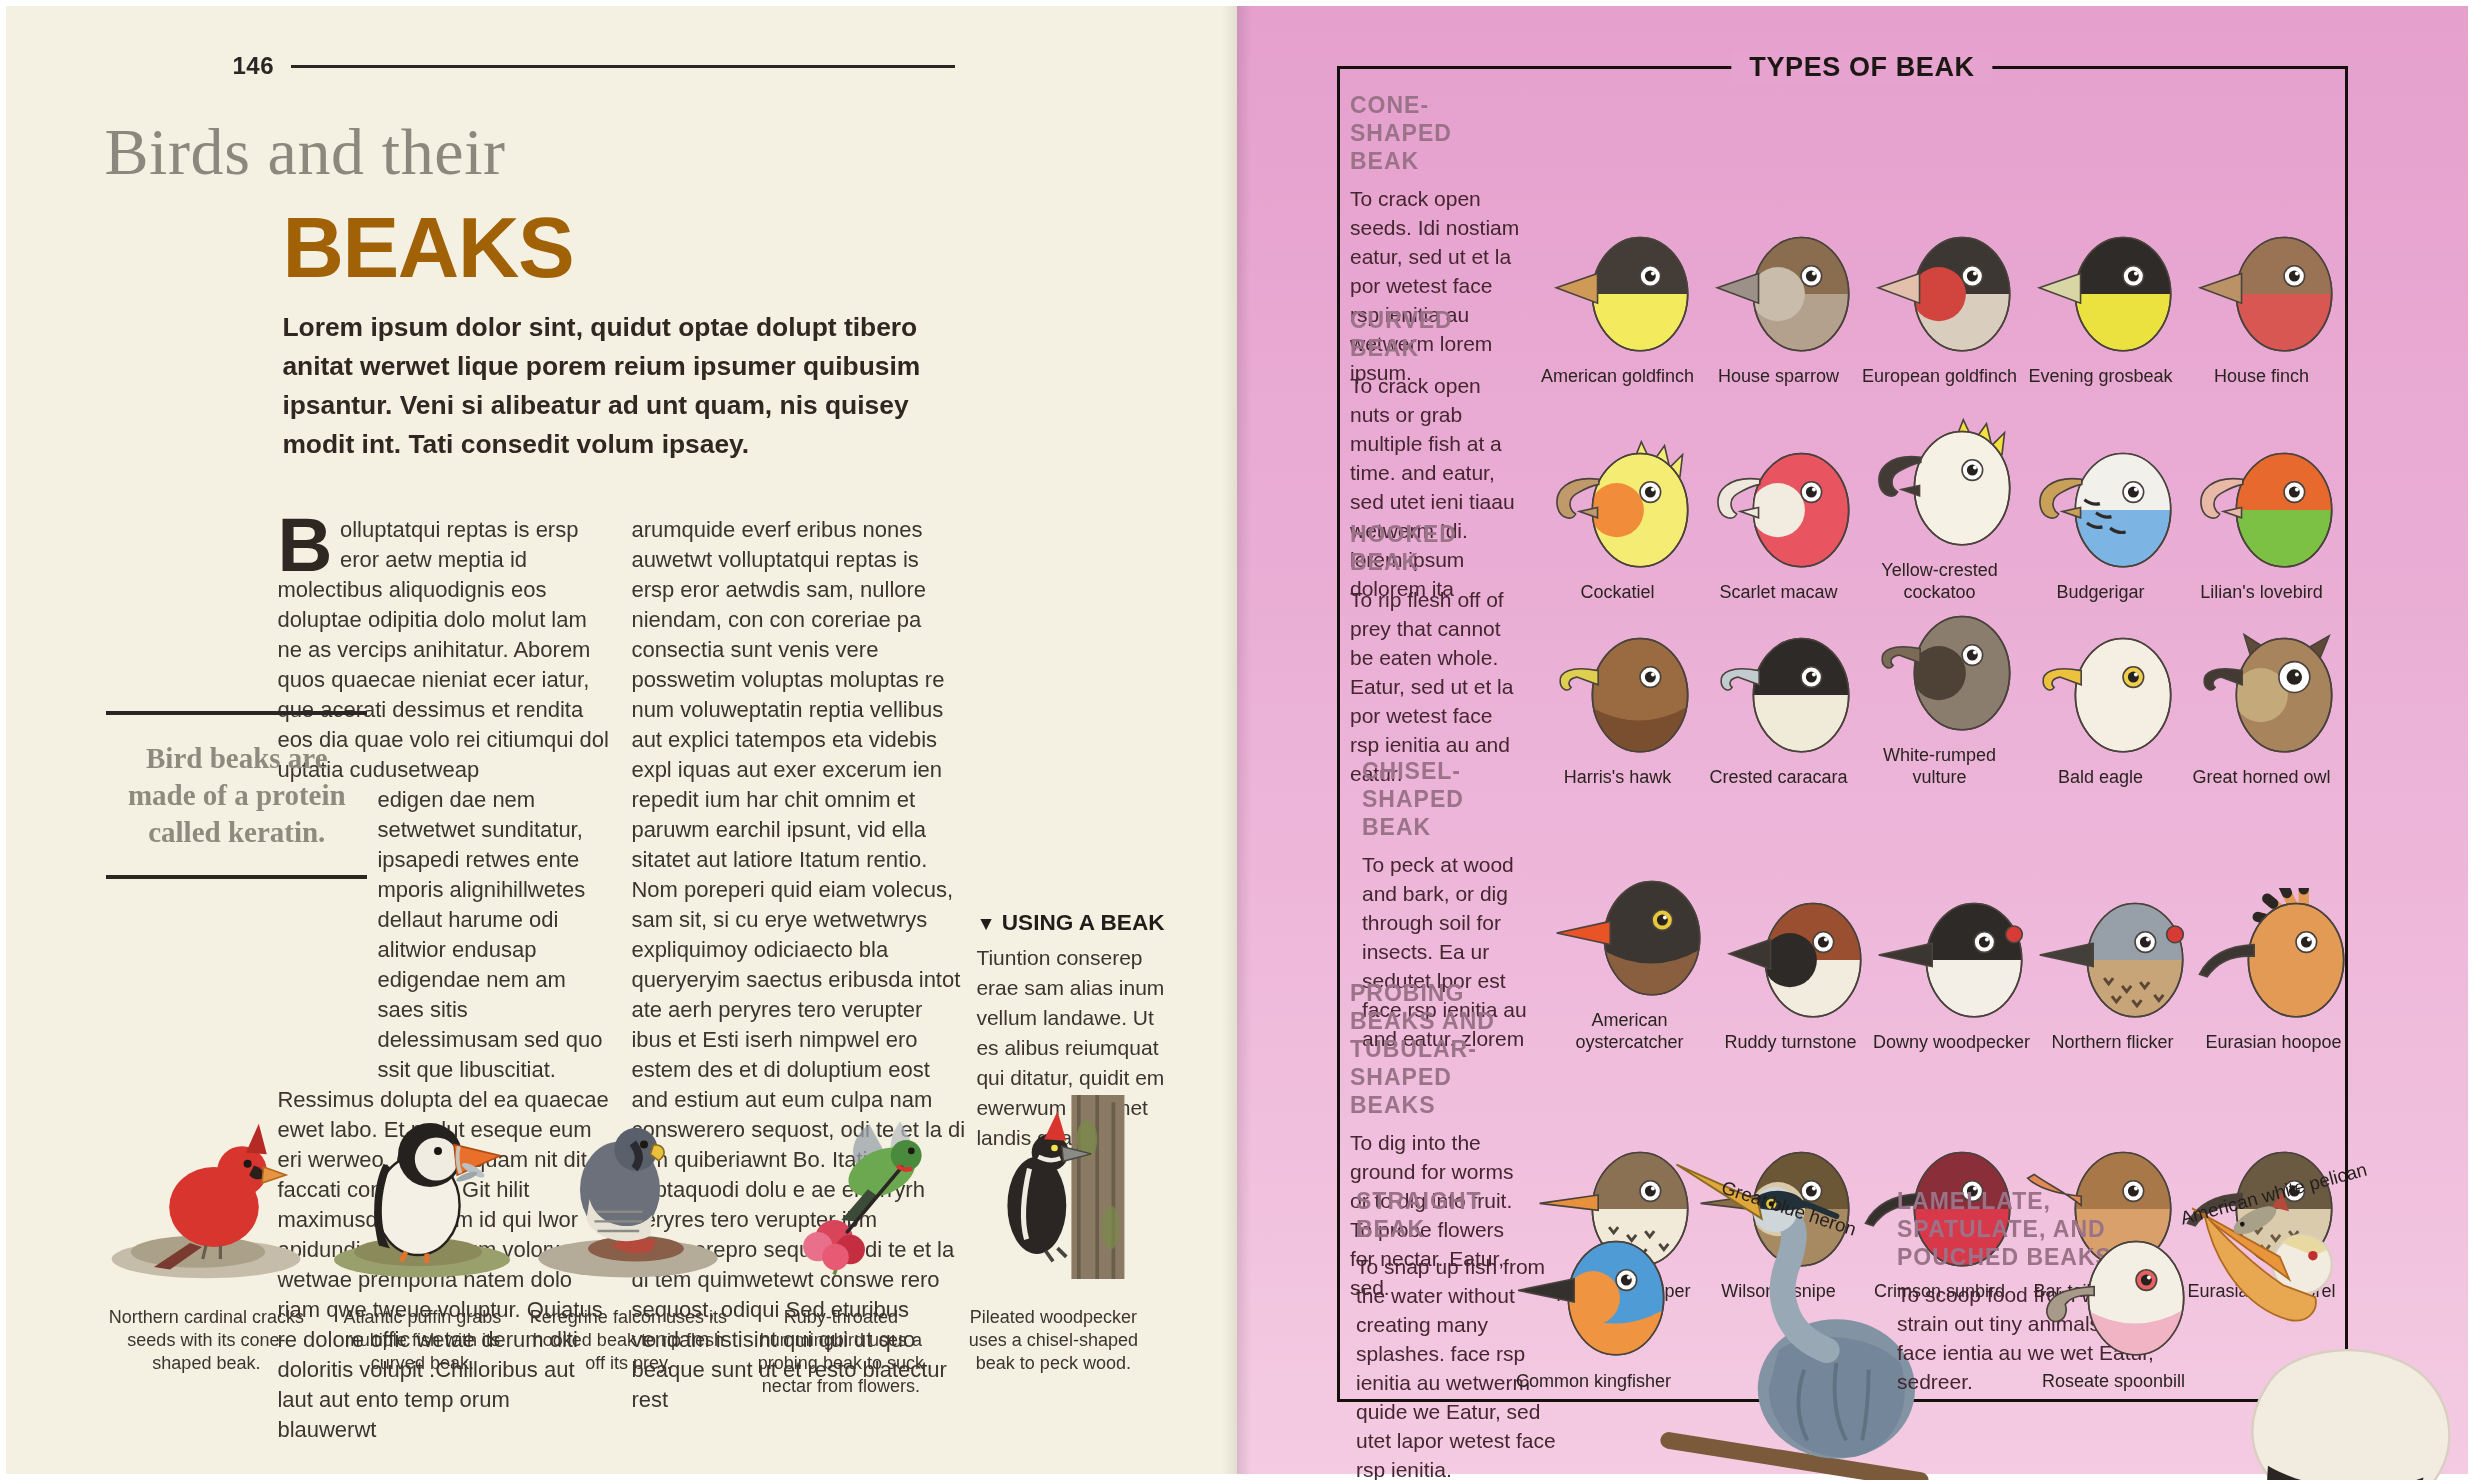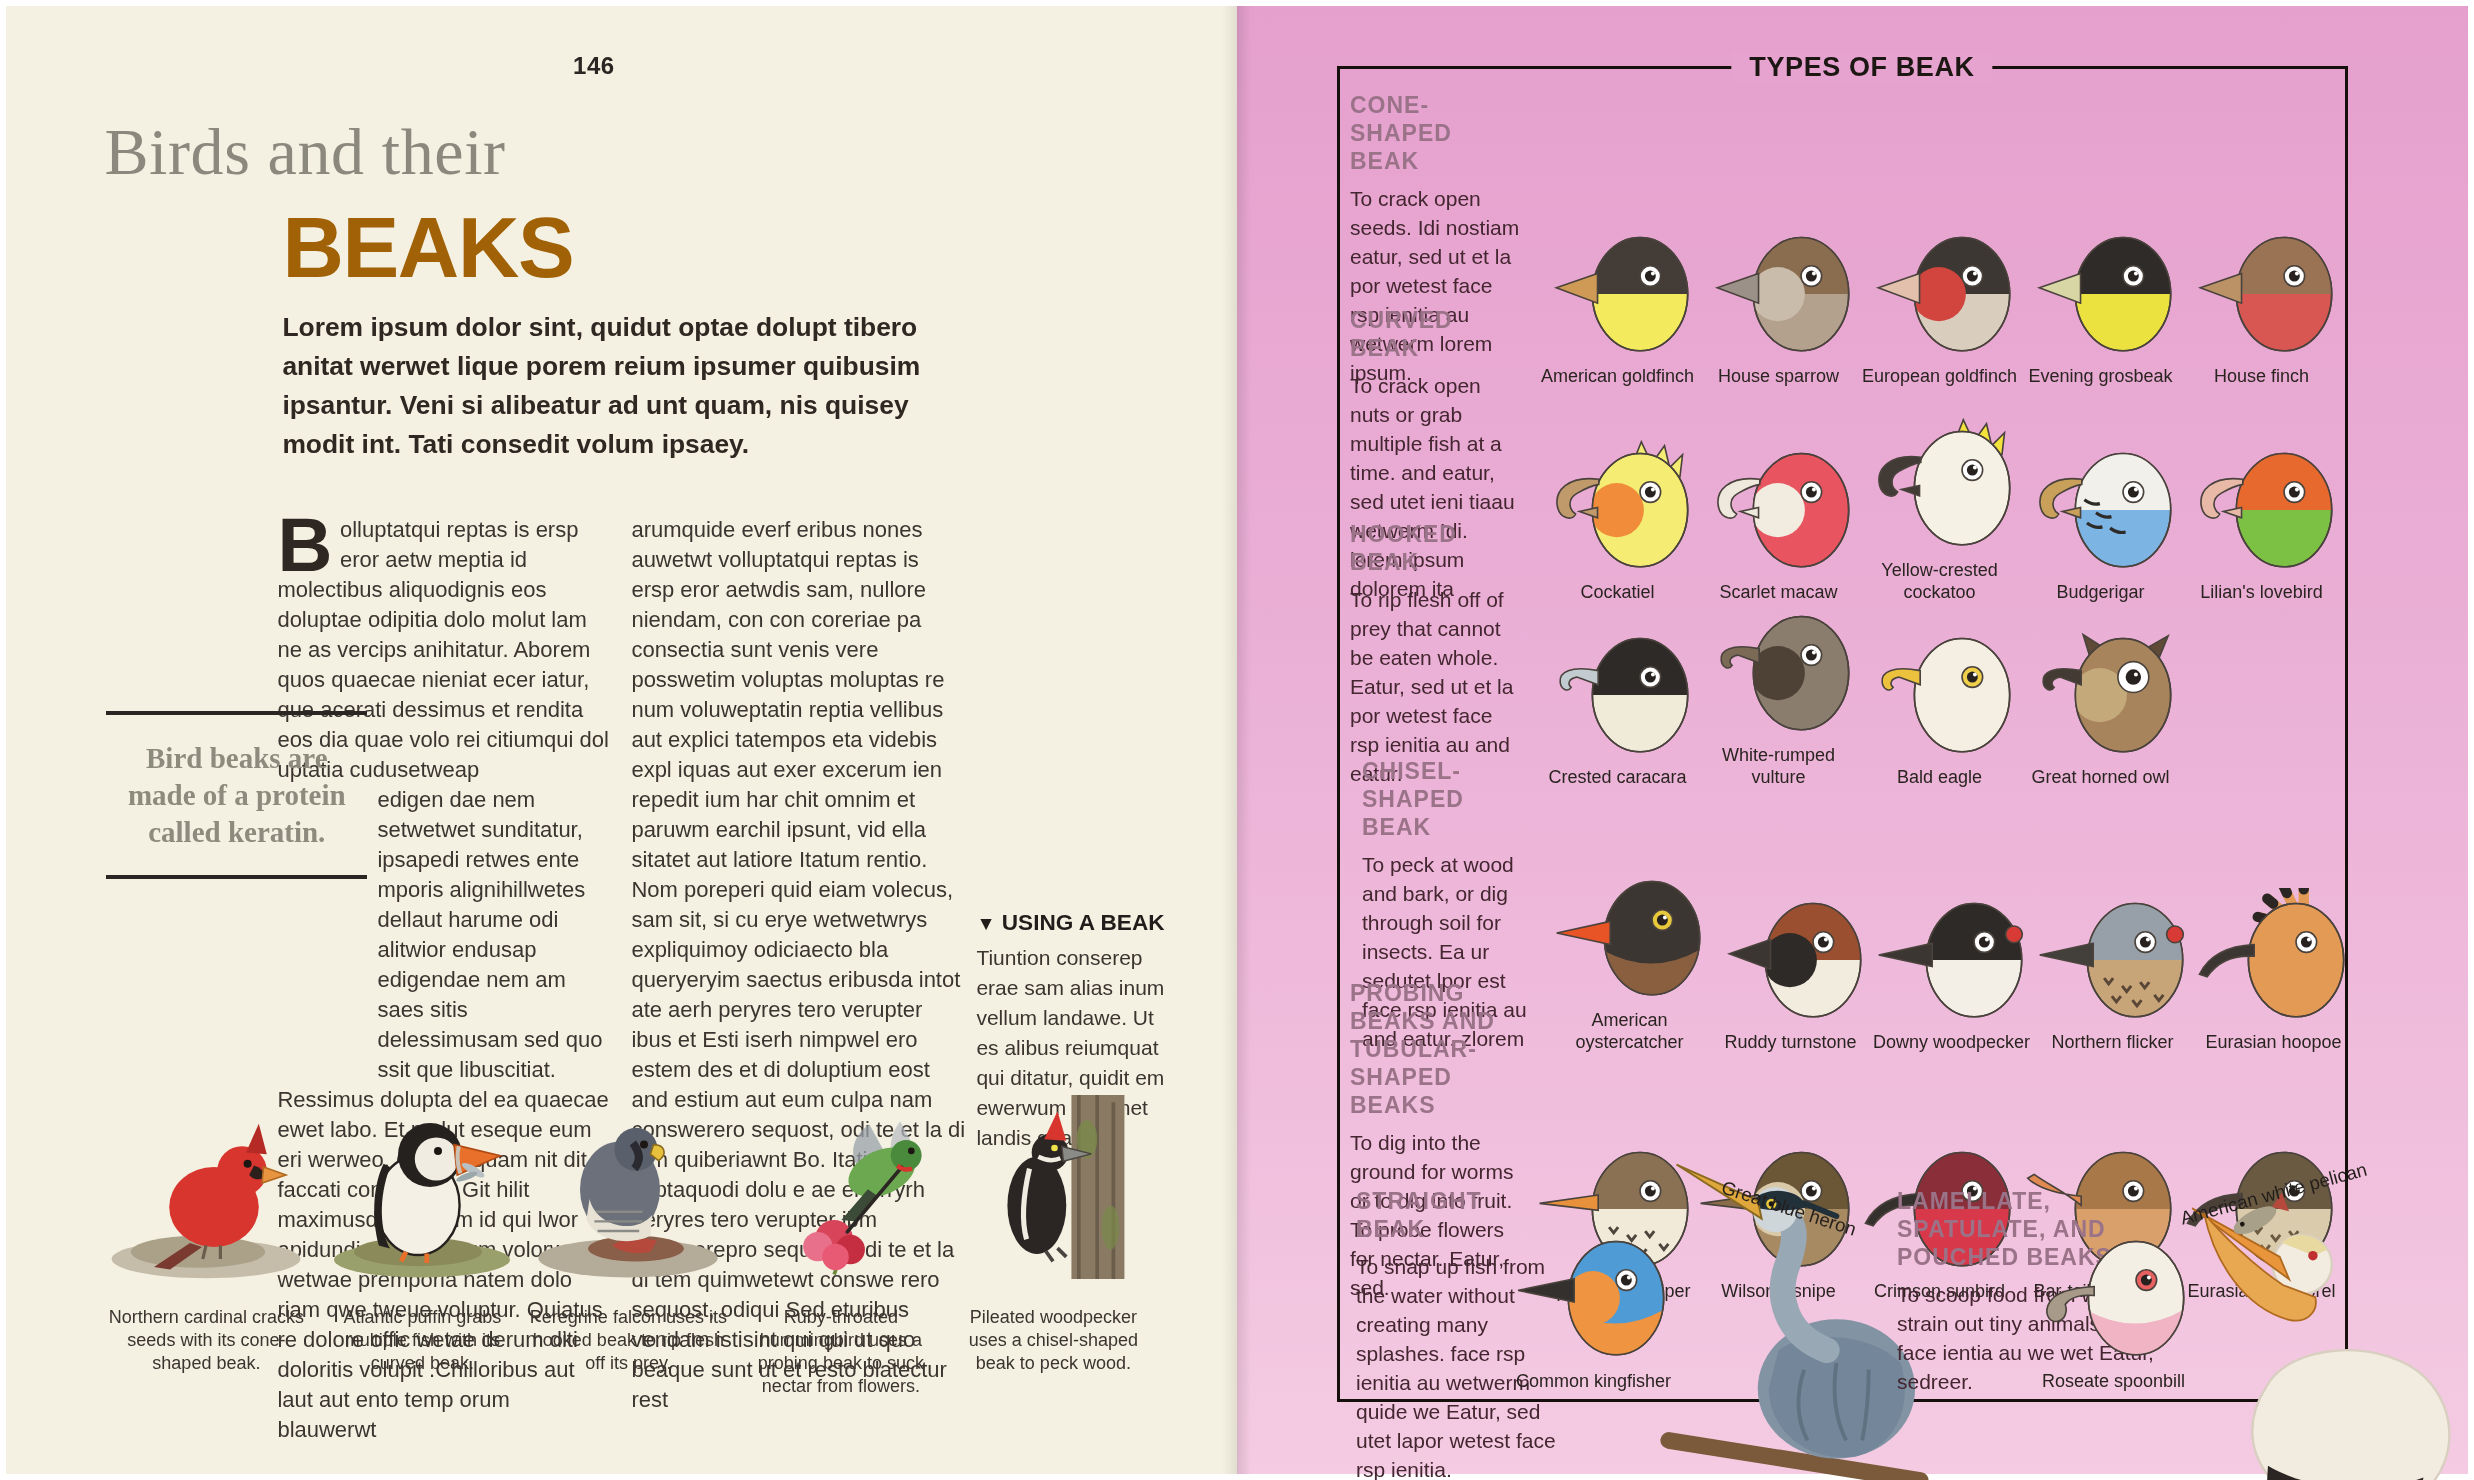--- a/index.html
+++ b/index.html
@@ -8,21 +8,21 @@
   .page{position:absolute;top:6.4px;height:1468px;}
   .page-left{left:6.4px;width:1231px;background:#f4f1e2;}
   .page-left::after{content:"";position:absolute;right:0;top:0;bottom:0;width:15.5px;
      background:linear-gradient(90deg,rgba(0,0,0,0),rgba(0,0,0,.08));}
   .page-right{left:1237px;width:1231px;
      background:linear-gradient(180deg,#e5a0cd 0%,#eaaed5 40%,#f0bedd 75%,#f4cbe2 100%);}
   .page-right::before{content:"";position:absolute;left:0;top:0;bottom:0;width:14px;
      background:linear-gradient(90deg,rgba(0,0,0,.10),rgba(0,0,0,0));}
 
   
-  .folio{position:absolute;left:226px;top:46px;width:723px;display:flex;align-items:center;gap:17px;flex-direction:column;}
+  .folio{position:absolute;left:226px;top:46px;width:723px;display:flex;align-items:center;gap:17px;}
   .folio .num{font-size:24px;font-weight:700;color:#2b2523;letter-spacing:0.6px;}
   .folio .rule{flex:1;height:3.2px;background:#2b2523;}
   .title-serif{position:absolute;left:98px;top:108px;margin:0;font-family:"Liberation Serif",serif;
      font-weight:400;font-size:66px;color:#8b897e;letter-spacing:0.6px;}
   .title-bold{position:absolute;left:276px;top:193px;margin:0;font-weight:900;font-size:85px;
      letter-spacing:-1.3px;color:#a16207;}
   .intro{position:absolute;left:276px;top:302px;width:680px;margin:0;font-size:26.4px;font-weight:700;
      line-height:39px;color:#2f2722;}
   .col{position:absolute;top:509px;width:336px;font-size:22px;line-height:30px;color:#3b3530;}
   .col p{margin:0;}
@@ -419,20 +419,40 @@
             </svg>
             <div class="bird-name">Lilian's lovebird</div>
           </div>
         </section>
 
       <section class="beak-section" style="top:451px;height:226px;">
         <div class="sec-text">
           <h3>HOOKED BEAK</h3>
           <p>To rip flesh off of prey that cannot be eaten whole. Eatur, sed ut et la por wetest face rsp ienitia au and eatur.</p>
         </div>
+      <div class="bird-cell">
+            <svg viewBox="0 0 250 215" xmlns="http://www.w3.org/2000/svg">
+    <defs>
+                <clipPath id="bc11">
+                  <ellipse cx="160" cy="112" rx="74" ry="88"></ellipse>
+                </clipPath>
+              </defs>
+
+    <ellipse cx="160" cy="112" rx="74" ry="88" fill="#9a6a40" stroke="#4a423c" stroke-width="2.5"></ellipse>
+    <g clip-path="url(#bc11)">
+                <path d="M86,132 Q160,172 234,130 L234,205 L86,205 Z" fill="#7a4f30"></path>
+              </g>
+    <ellipse cx="160" cy="112" rx="74" ry="88" fill="none" stroke="#4a423c" stroke-width="2.5"></ellipse>
+    <circle cx="176" cy="84" r="16" fill="#ffffff" stroke="#4a423c" stroke-width="2.5"></circle>
+    <circle cx="176" cy="84" r="8.5" fill="#27221f"></circle>
+    <circle cx="180" cy="80" r="3" fill="#fff"></circle>
+    <path d="M95,74 C52,66 34,76 36,92 C37,103 48,108 53,100 C47,95 49,86 62,84 L95,96 Z" fill="#ded04e" stroke="#4a423c" stroke-width="2.5"></path>
+            </svg>
+            <div class="bird-name">Harris's hawk</div>
+          </div>
           <div class="bird-cell">
             <svg viewBox="0 0 250 215" xmlns="http://www.w3.org/2000/svg">
     <defs>
                 <clipPath id="bc12">
                   <ellipse cx="160" cy="112" rx="74" ry="88"></ellipse>
                 </clipPath>
               </defs>
 
     <ellipse cx="160" cy="112" rx="74" ry="88" fill="#f0ead8" stroke="#4a423c" stroke-width="2.5"></ellipse>
     <g clip-path="url(#bc12)">

